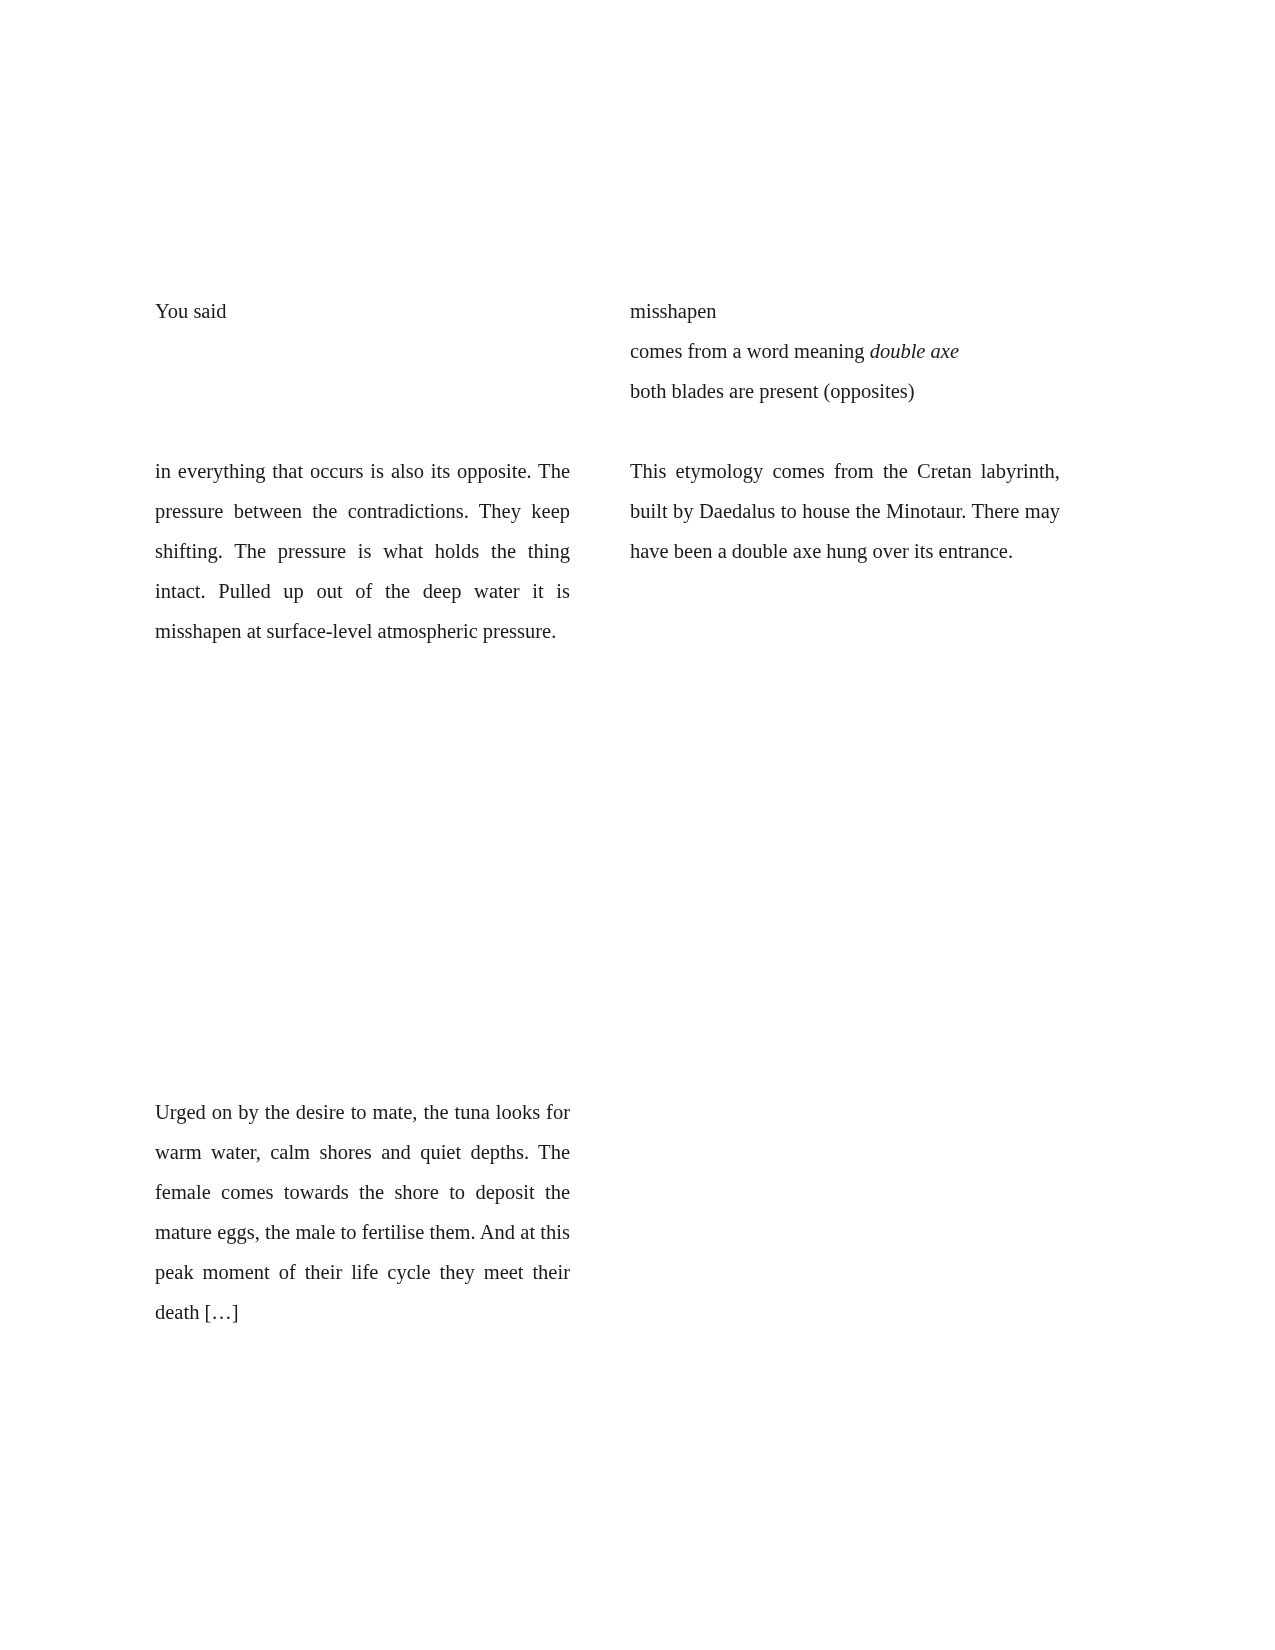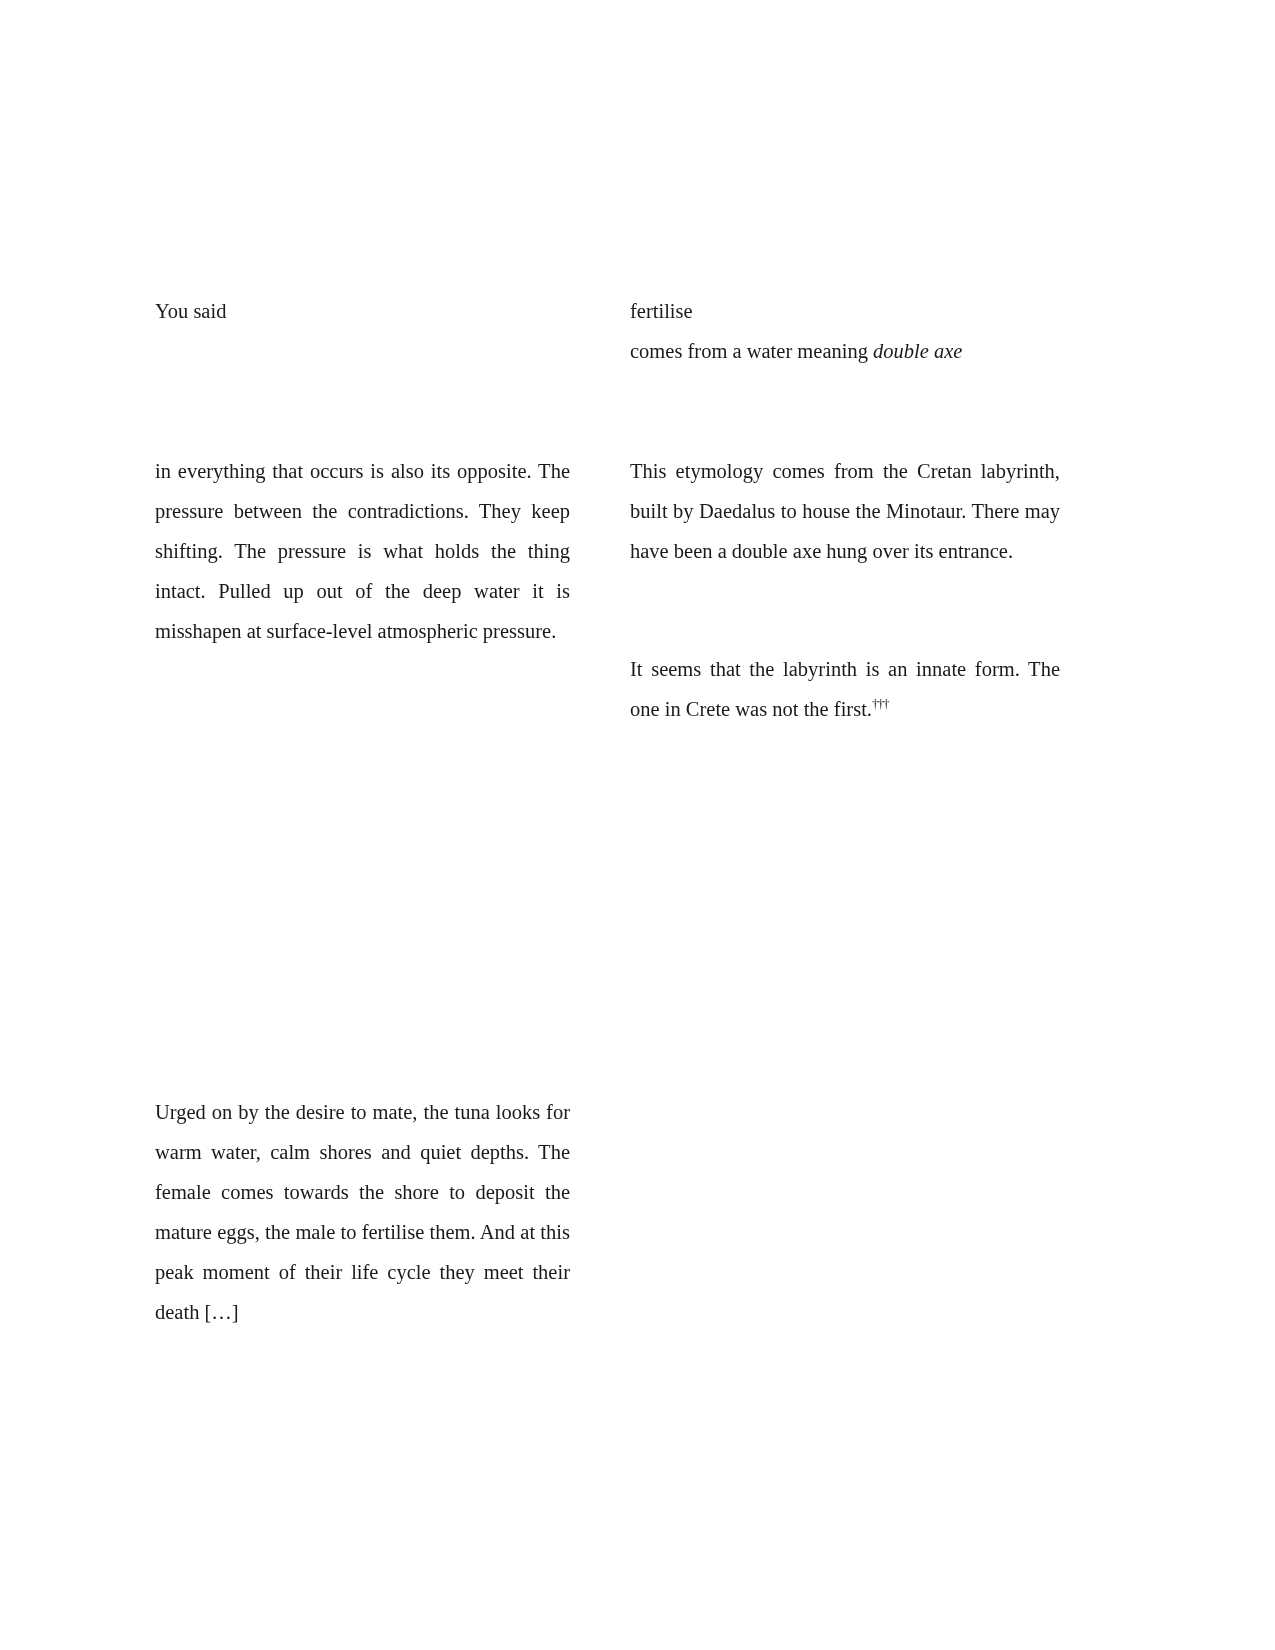--- a/index.html
+++ b/index.html
@@ -34,26 +34,26 @@
   }
 </style>
 </head>
 <body>
 
 <div class="page">
 
   <div class="block col-left" style="top: 291px;">You said</div>
 
   <div class="block col-right" style="top: 291px;">
-    <span class="stanza-line">fertilise</span>
-    <span class="stanza-line"><span>comes from a water meaning </span><span class="italic">double axe</span></span>
+    <span class="stanza-line">misshapen</span>
+    <span class="stanza-line"><span>comes from a word meaning </span><span class="italic">double axe</span></span>
+    <span class="stanza-line">both blades are present (opposites)</span>
   </div>
 
   <div class="block col-left justified" style="top: 451px;">in everything that occurs is also its opposite. The pressure between the contradictions. They keep shifting. The pressure is what holds the thing intact. Pulled up out of the deep water it is misshapen at surface-level atmospheric pressure.</div>
 
   <div class="block col-right justified" style="top: 451px; font-family: Liberation Serif, serif;">This etymology comes from the Cretan labyrinth, built by Daedalus to house the Minotaur. There may have been a double axe hung over its entrance.</div>
 
-  <div class="block col-right justified" style="top: 649px;"><span>It seems that the labyrinth is an innate form. The one in Crete was not the first.</span><sup class="footnote">†††</sup></div>
 
   <div class="block col-left justified" style="top: 1092px;">Urged on by the desire to mate, the tuna looks for warm water, calm shores and quiet depths. The female comes towards the shore to deposit the mature eggs, the male to fertilise them. And at this peak moment of their life cycle they meet their death […]</div>
 
 
 </div>
 
 </body></html>

